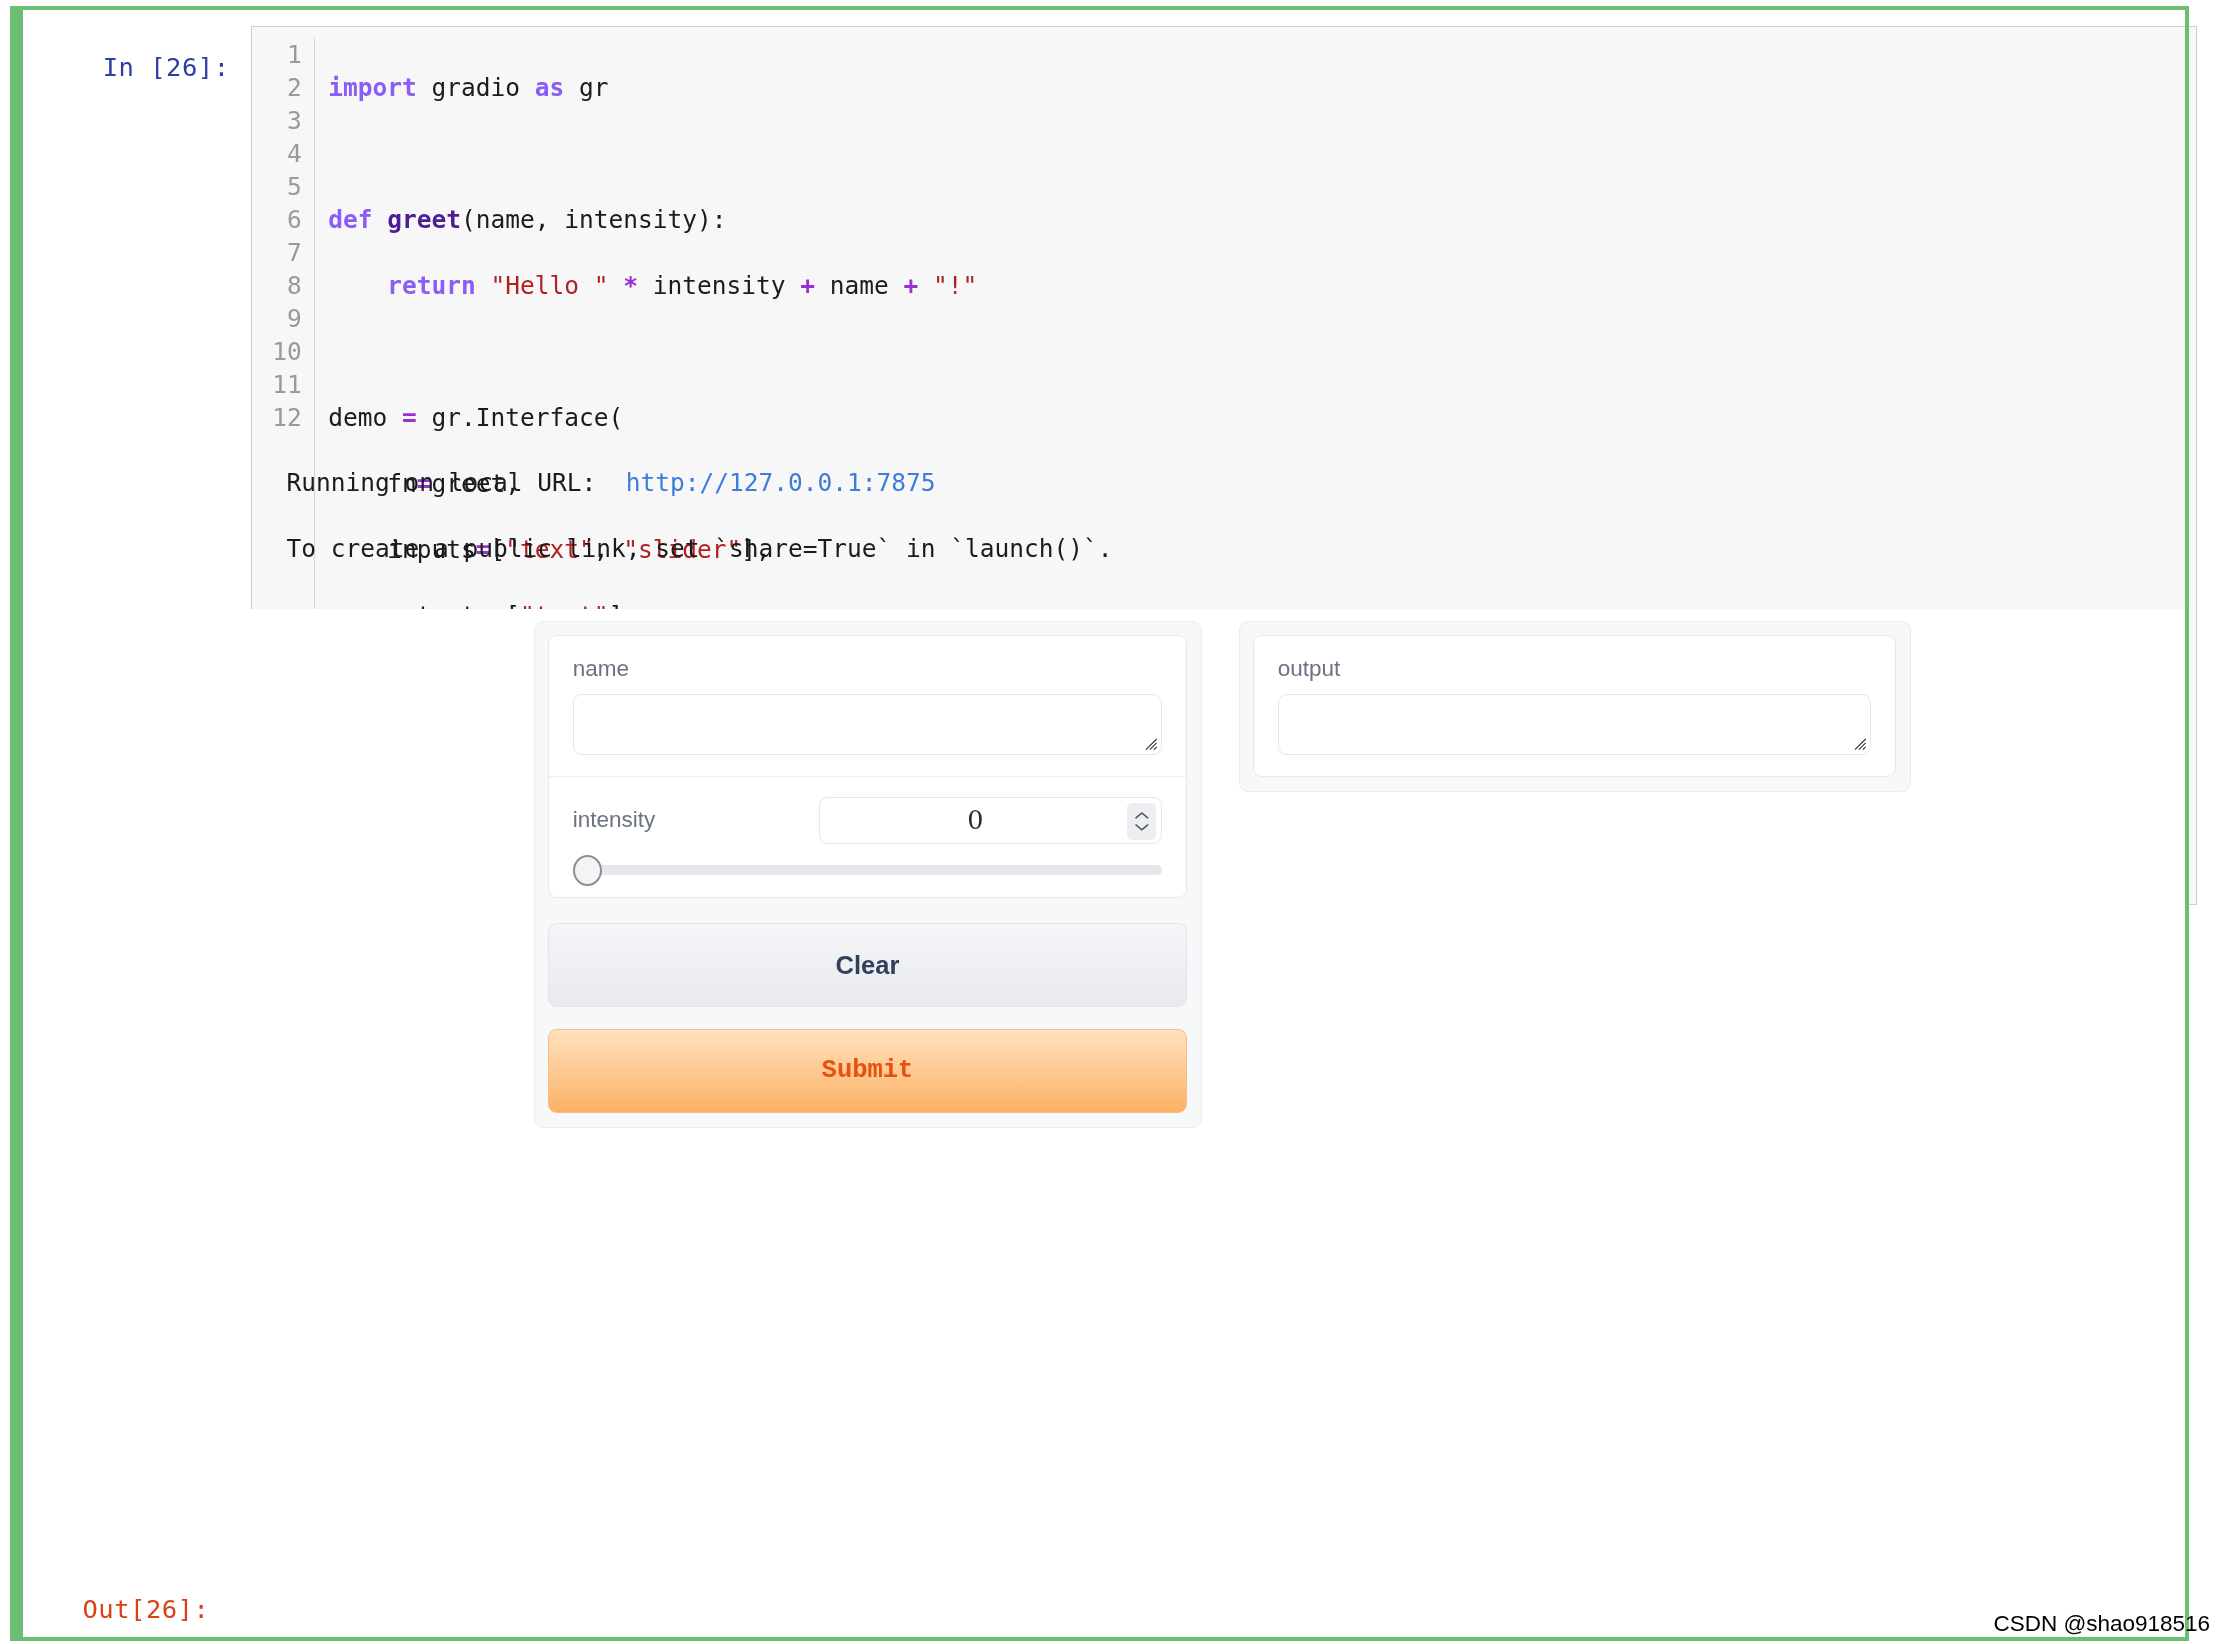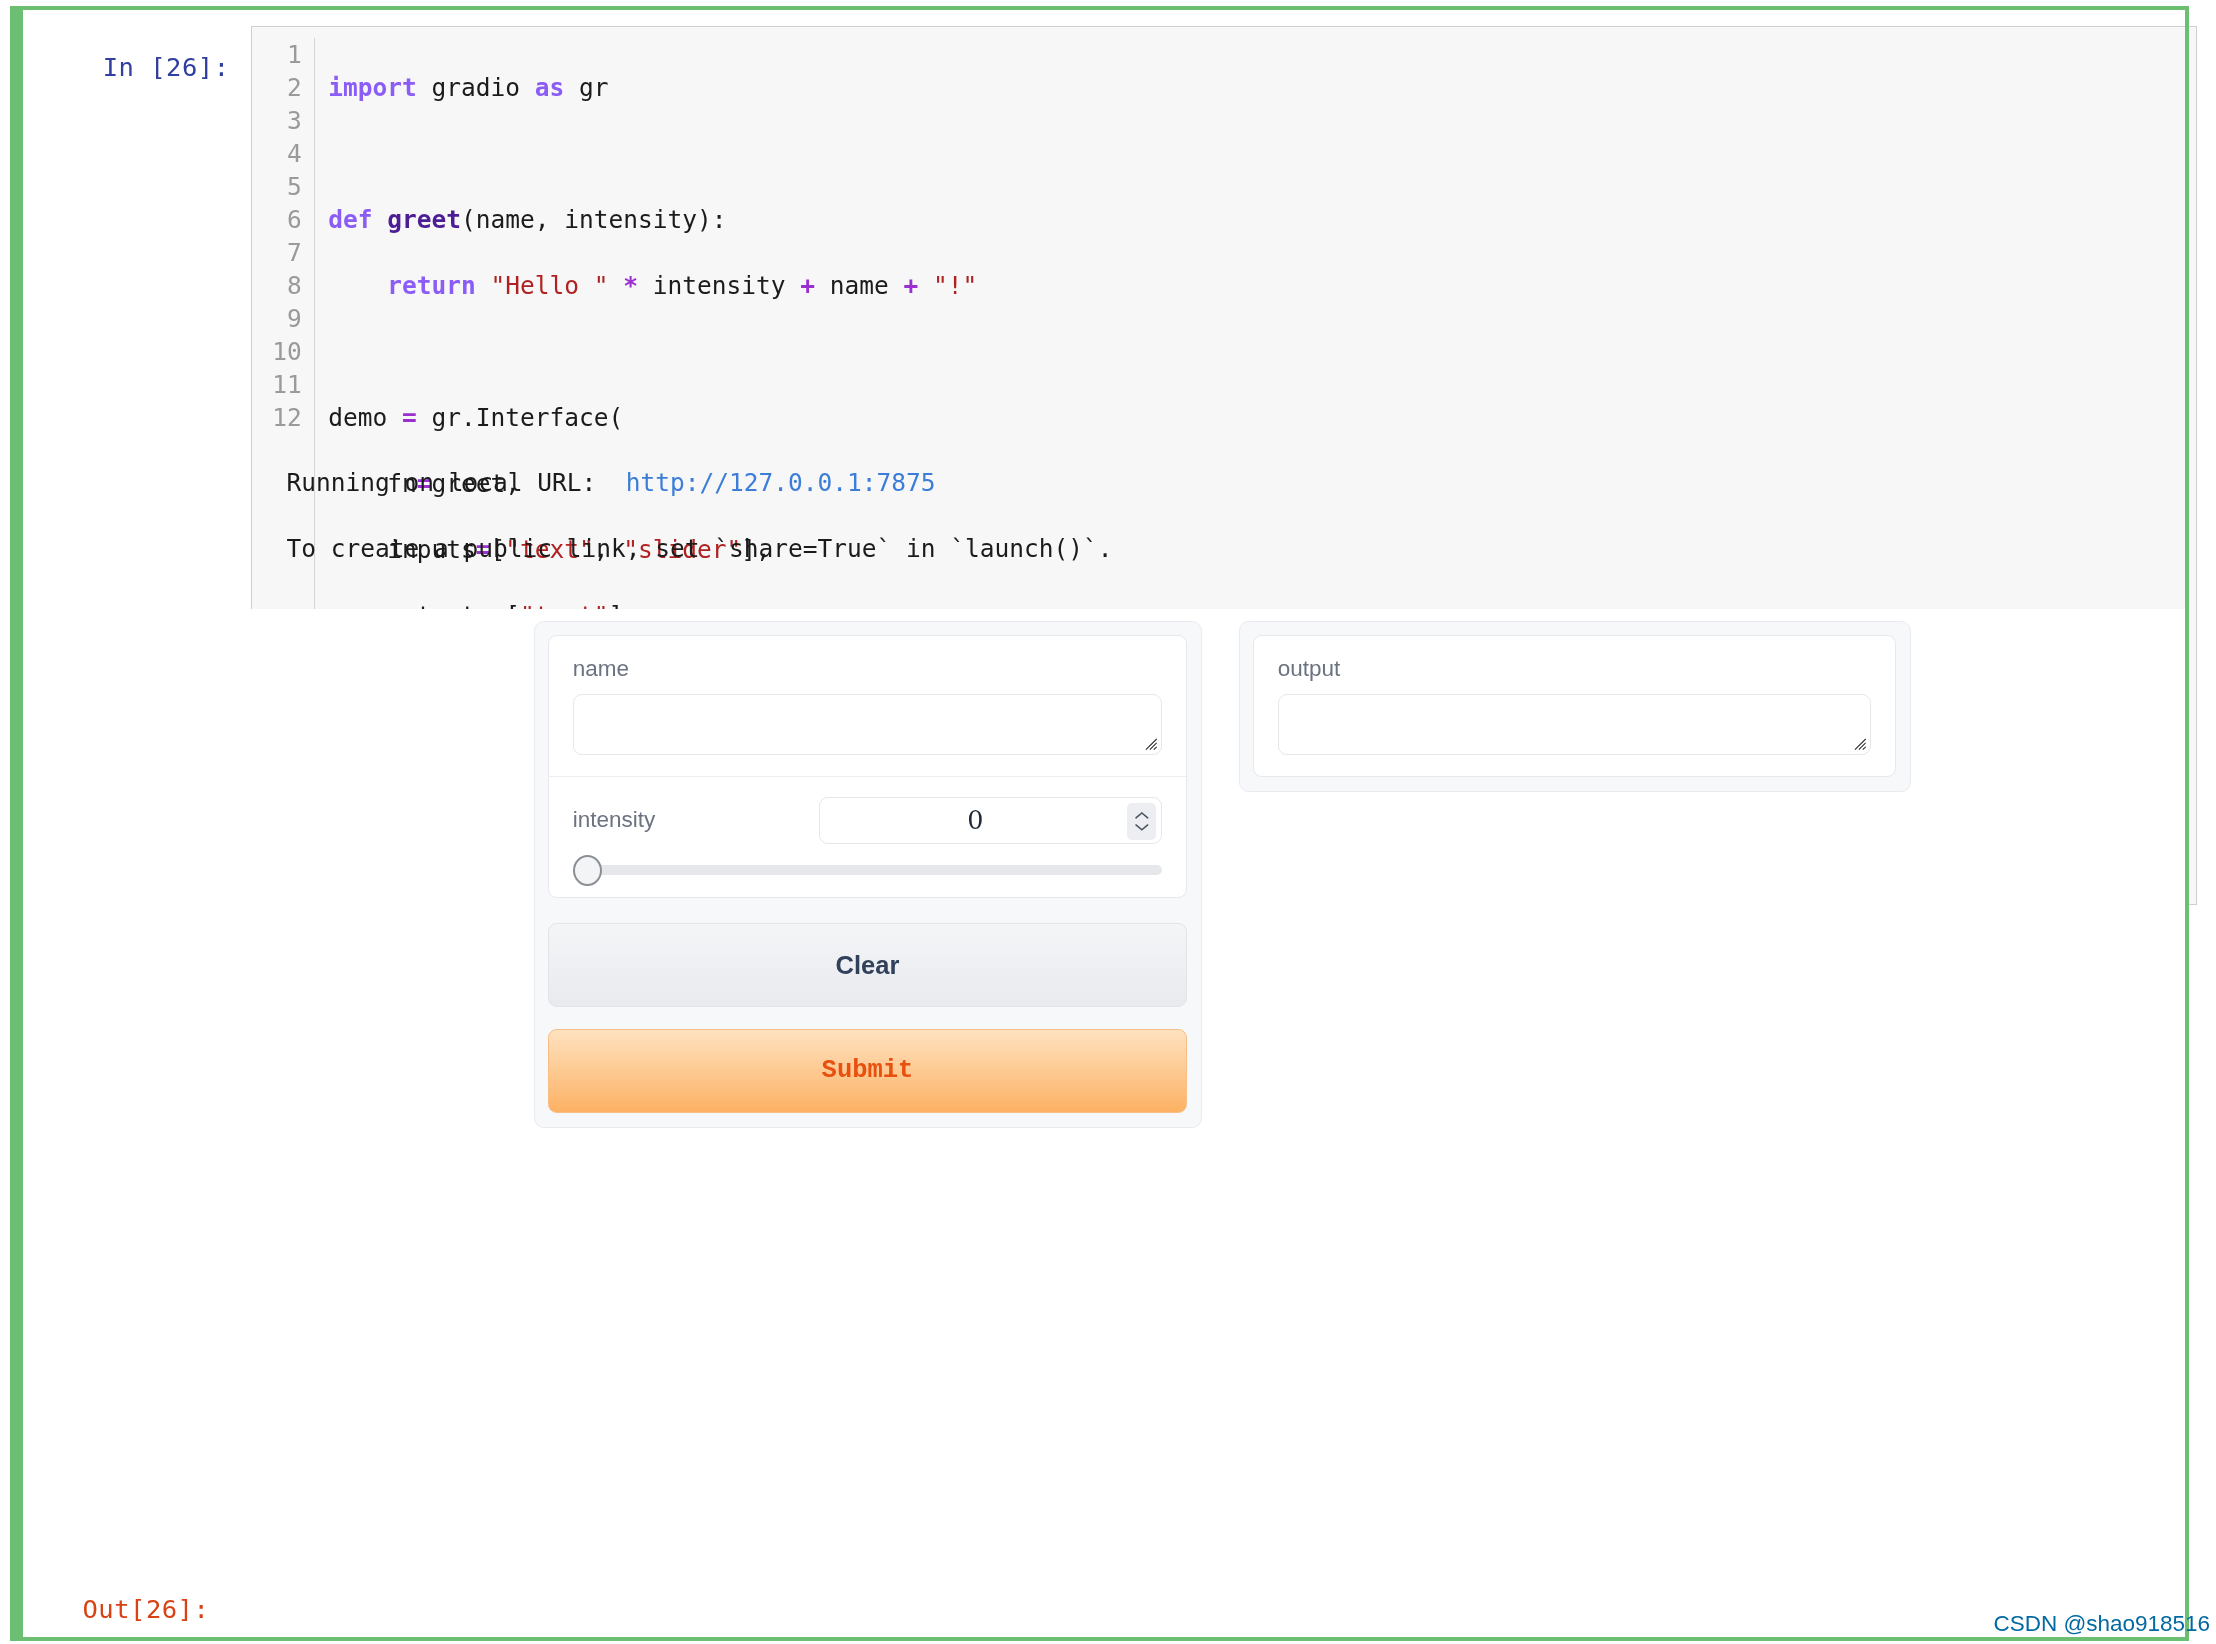--- a/index.html
+++ b/index.html
@@ -238,21 +238,21 @@
     font-family: Liberation Mono, monospace;
   }
   #flag-button { margin-top: 21.6px; padding: 23.5px 0; }
 
   
   #watermark {
     position: absolute;
     right: 5.9px; bottom: 7.8px;
     font-family: "Liberation Sans", sans-serif;
     font-size: 22.5px;
-    color: #0369a1;
+    color: #000000;
     z-index: 6;
   }
 </style>
 </head>
 <body>
 
 <div id="green-frame"></div>
 
 <div id="notebook">
 

